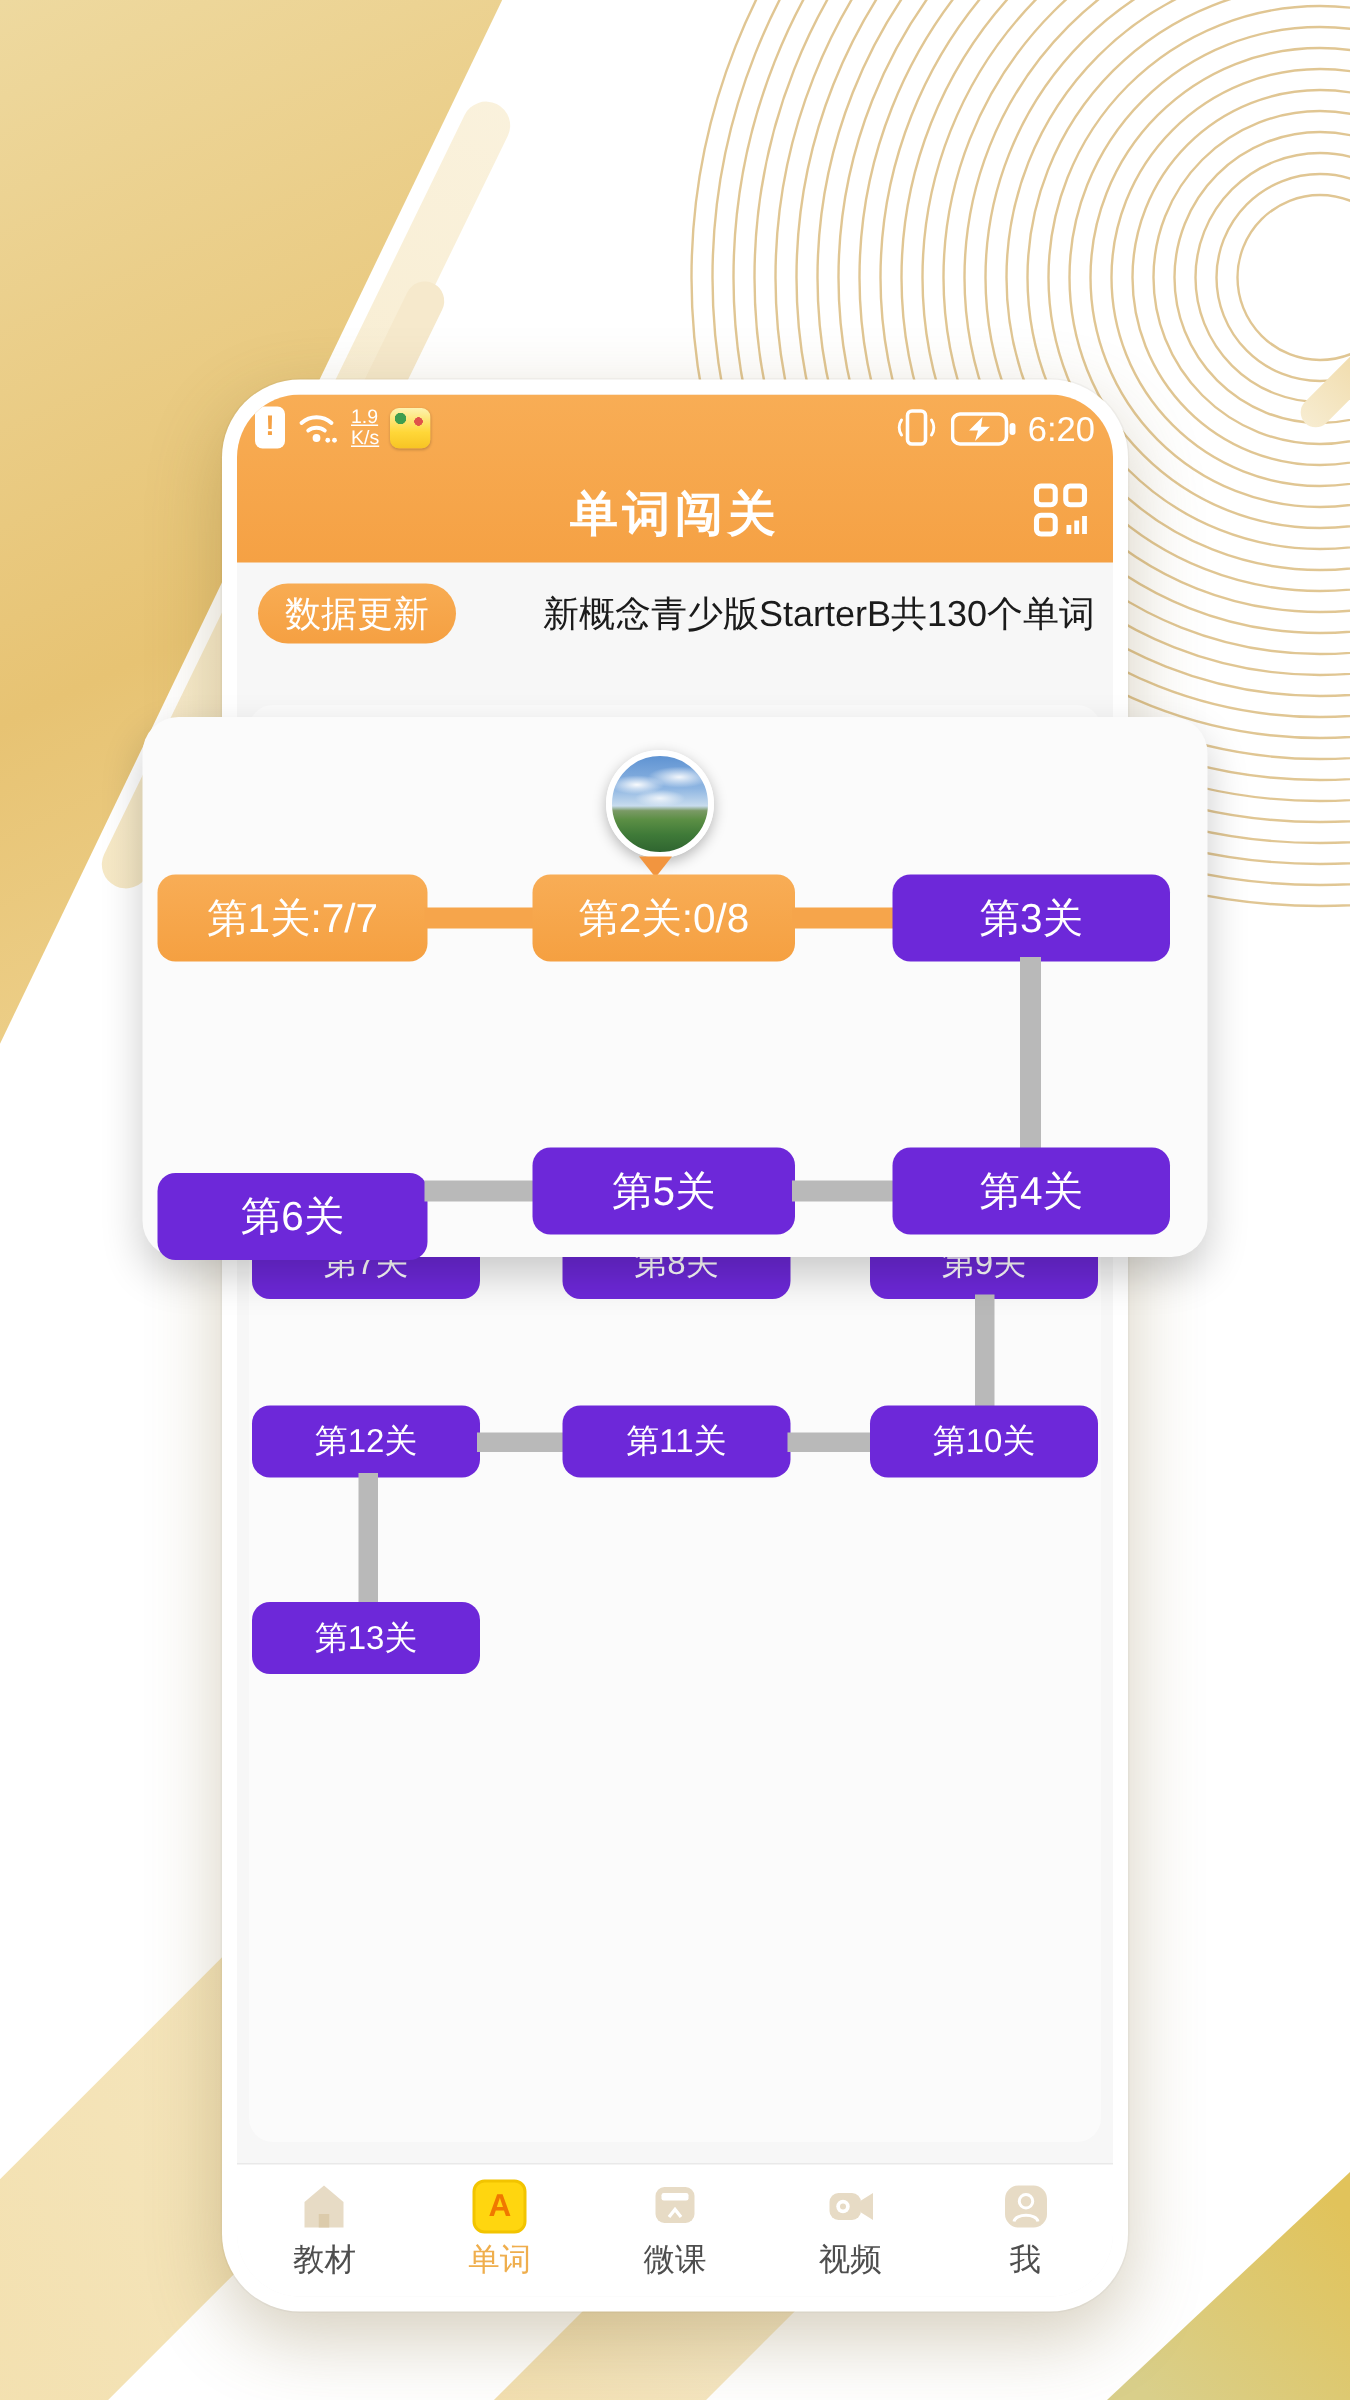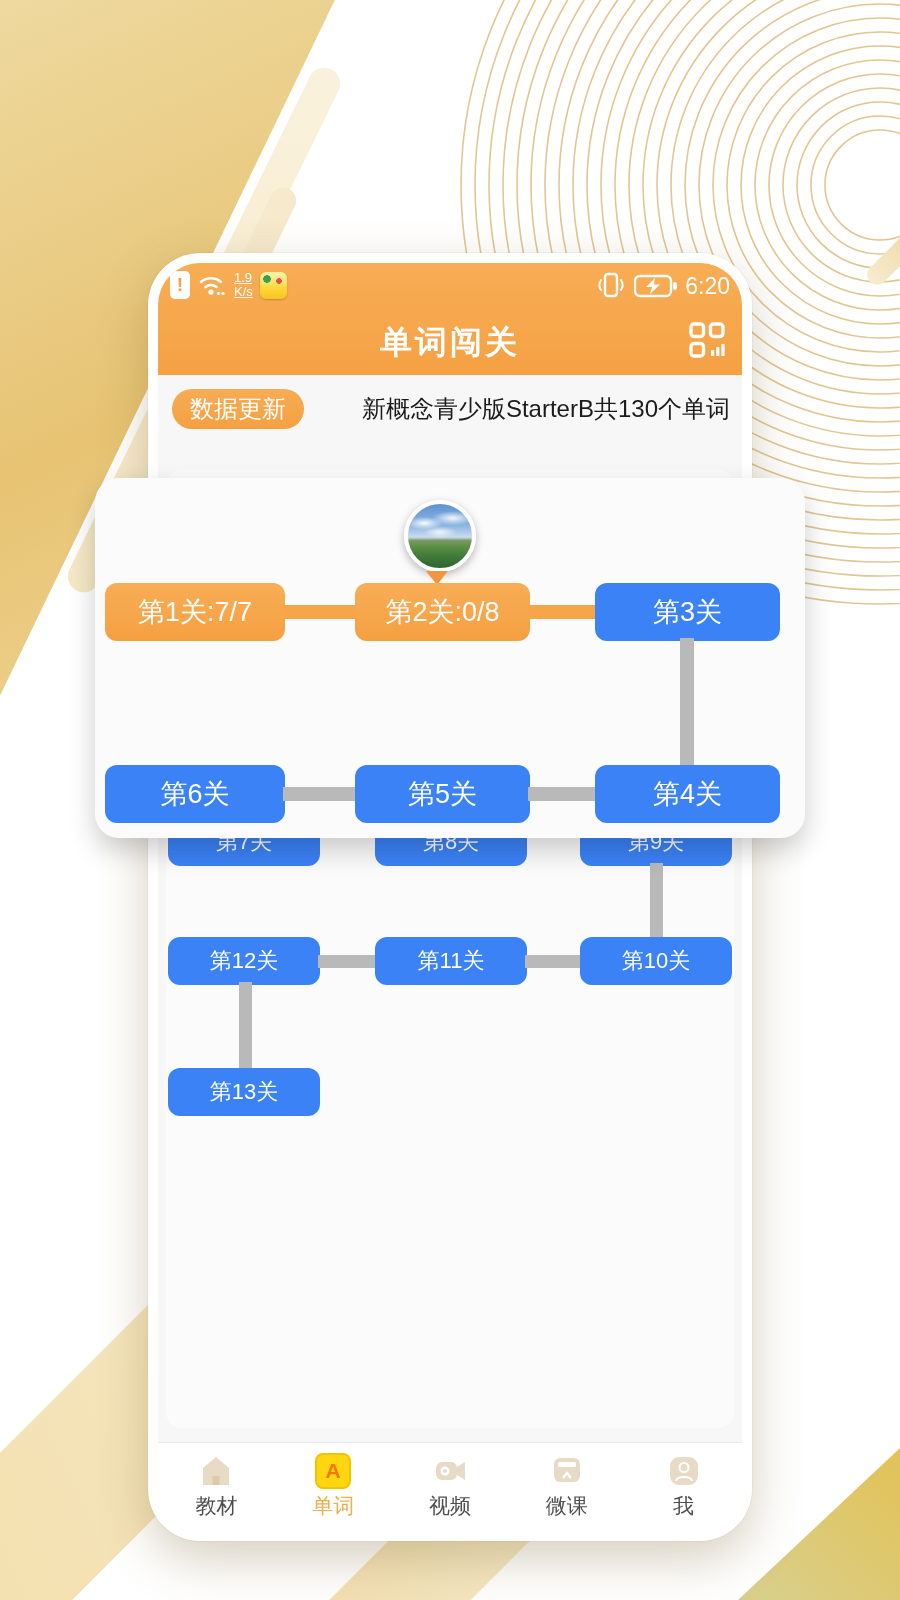--- a/index.html
+++ b/index.html
@@ -66,21 +66,21 @@
   .course-summary{position:absolute;right:12px;top:10px;font-size:24px;color:#1b1b1b;}
 
   
   .map-panel{position:absolute;left:8px;top:207px;width:568px;height:958px;
     background:#fbfbfb;border-radius:16px;}
 
   
   .lv{position:absolute;border-radius:12px;color:#fff;display:flex;align-items:center;
     justify-content:center;cursor:pointer;}
   .lv-orange{background:linear-gradient(180deg,#f8ad56,#f5a041);}
-  .lv-gray{background:#3b82f6;}
+  .lv-gray{background:#6d28d9;}
   .scr-lv{height:48px;width:152px;font-size:22px;}
   .conn{position:absolute;}
   .conn-gray{background:#b9b9b9;}
   .conn-orange{background:#f6a54b;}
 
   
   .tab-bar{position:absolute;left:0;bottom:0;width:100%;height:88px;background:#ffffff;
     border-top:1px solid #e9e9e9;display:flex;}
   .tab{flex:1;display:flex;flex-direction:column;align-items:center;justify-content:flex-start;
     padding-top:9px;cursor:pointer;}
@@ -236,37 +236,37 @@
         </div>
         <div class="tab active">
           <div class="tab-icon">
             <div class="word-a-box">A</div>
           </div>
           <div class="tab-label">单词</div>
         </div>
         <div class="tab">
           <div class="tab-icon">
             <svg width="36" height="36" viewBox="0 0 36 36">
+              <rect x="5" y="5" width="26" height="24" rx="6" fill="#e7dbc5"></rect>
+              <rect x="9" y="9" width="18" height="5" rx="1.5" fill="#ffffff"></rect>
+              <path d="M14 25 L18 20 L22 25" fill="none" stroke="#fff" stroke-width="2.2"></path>
+            </svg>
+          </div>
+          <div class="tab-label">微课</div>
+        </div>
+        <div class="tab">
+          <div class="tab-icon">
+            <svg width="36" height="36" viewBox="0 0 36 36">
               <rect x="4" y="9" width="21" height="18" rx="6" fill="#e7dbc5"></rect>
               <polygon points="25,14 33,9 33,27 25,22" fill="#e7dbc5"></polygon>
               <circle cx="13" cy="18" r="4.5" fill="#ffffff"></circle>
               <circle cx="13" cy="18" r="2" fill="#e7dbc5"></circle>
             </svg>
           </div>
           <div class="tab-label">视频</div>
-        </div>
-        <div class="tab">
-          <div class="tab-icon">
-            <svg width="36" height="36" viewBox="0 0 36 36">
-              <rect x="5" y="5" width="26" height="24" rx="6" fill="#e7dbc5"></rect>
-              <rect x="9" y="9" width="18" height="5" rx="1.5" fill="#ffffff"></rect>
-              <path d="M14 25 L18 20 L22 25" fill="none" stroke="#fff" stroke-width="2.2"></path>
-            </svg>
-          </div>
-          <div class="tab-label">微课</div>
         </div>
         <div class="tab">
           <div class="tab-icon">
             <svg width="36" height="36" viewBox="0 0 36 36">
               <rect x="4" y="4" width="28" height="28" rx="9" fill="#e7dbc5"></rect>
               <circle cx="18" cy="14.5" r="4.5" fill="none" stroke="#fff" stroke-width="2"></circle>
               <path d="M10 28 C11 22.5 25 22.5 26 28" fill="none" stroke="#fff" stroke-width="2"></path>
             </svg>
           </div>
           <div class="tab-label">我</div>
@@ -281,20 +281,20 @@
     <div class="avatar-pointer"></div>
 
     <div class="lv lv-orange ov-lv" style="left:10px;width:180px;">第1关:7/7</div>
     <div class="conn conn-orange" style="left:188px;top:127px;width:74px;height:14px;"></div>
     <div class="lv lv-orange ov-lv" style="left:260px;width:175px;">第2关:0/8</div>
     <div class="conn conn-orange" style="left:433px;top:127px;width:69px;height:14px;"></div>
     <div class="lv lv-gray ov-lv" style="left:500px;width:185px;">第3关</div>
 
     <div class="conn conn-gray" style="left:585px;top:160px;width:14px;height:130px;"></div>
 
-    <div class="lv lv-gray ov-lv row2" style="left:10px;width:180px;">第6关</div>
+    <div class="lv lv-gray ov-lv row2" style="left:10px;width:180px;margin-top:17px;">第6关</div>
     <div class="conn conn-gray" style="left:188px;top:309px;width:74px;height:14px;"></div>
     <div class="lv lv-gray ov-lv row2" style="left:260px;width:175px;">第5关</div>
     <div class="conn conn-gray" style="left:433px;top:309px;width:69px;height:14px;"></div>
     <div class="lv lv-gray ov-lv row2" style="left:500px;width:185px;">第4关</div>
   </div>
 
 </div>
 
 </body></html>

